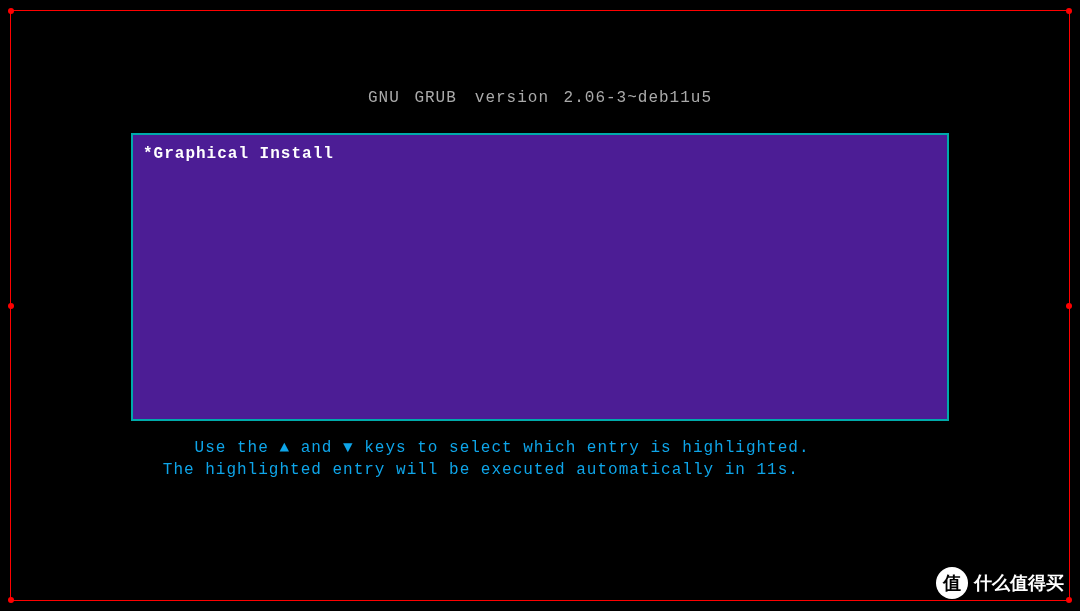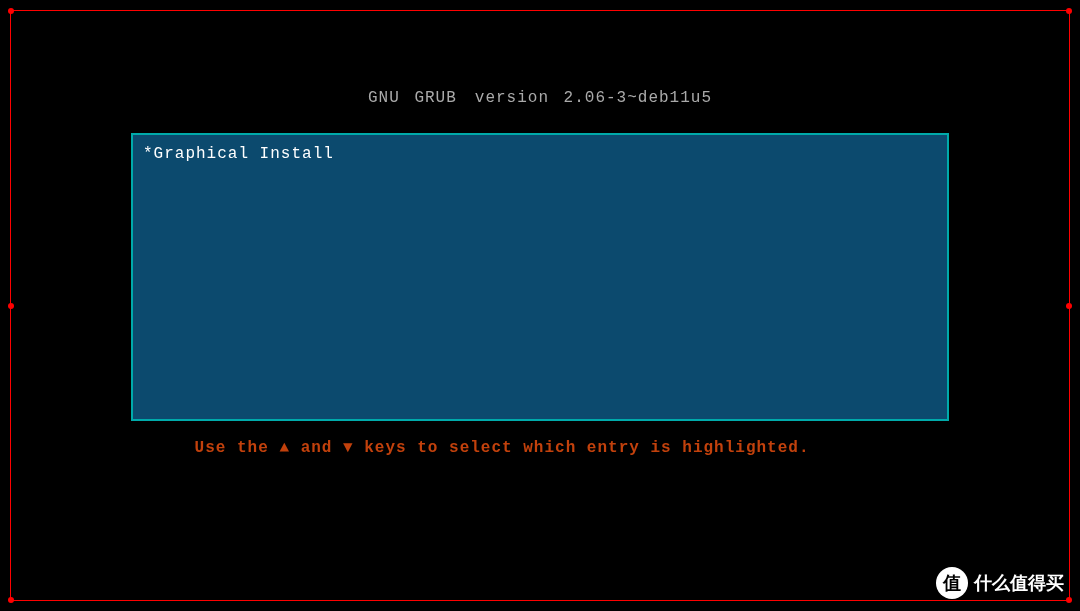--- a/index.html
+++ b/index.html
@@ -46,44 +46,44 @@
     }
     .grub-header .ver {
       margin-left: 18px;
     }
     .menu-box {
       position: absolute;
       top: 122px;
       left: 120px;
       right: 120px;
       height: 288px;
-      background: #0c4a6e;
+      background: #4c1d95;
       border: 2px solid #00aaaa;
       padding: 8px 6px;
+      font-weight: bold;
     }
     .menu-entry {
       color: #00aaaa;
       white-space: pre;
       letter-spacing: 1px;
       line-height: 22px;
       padding-left: 4px;
     }
     .menu-entry.selected {
       color: #ffffff;
     }
     .help-text {
       position: absolute;
       top: 426px;
       left: 120px;
       right: 120px;
-      color: #c2410c;
+      color: #0ea5e9;
       text-align: left;
       line-height: 22px;
       letter-spacing: 1px;
-      font-weight: bold;
     }
     .help-line {
       white-space: pre;
     }
     .watermark {
       position: absolute;
       bottom: 12px;
       right: 16px;
       display: flex;
       align-items: center;
@@ -120,19 +120,20 @@
   <div class="grub-header">
     <span>GNU GRUB</span><span class="ver">version 2.06-3~deb11u5</span>
   </div>
 
   <div class="menu-box">
     <div class="menu-entry selected">*Graphical Install</div>
   </div>
 
   <div class="help-text">
     <div class="help-line">      Use the ▲ and ▼ keys to select which entry is highlighted.</div>
+    <div class="help-line">   The highlighted entry will be executed automatically in 11s.</div>
   </div>
 </div>
 
 <div class="watermark">
   <div class="watermark-badge">值</div>
   <span>什么值得买</span>
 </div>
 
 </body></html>

